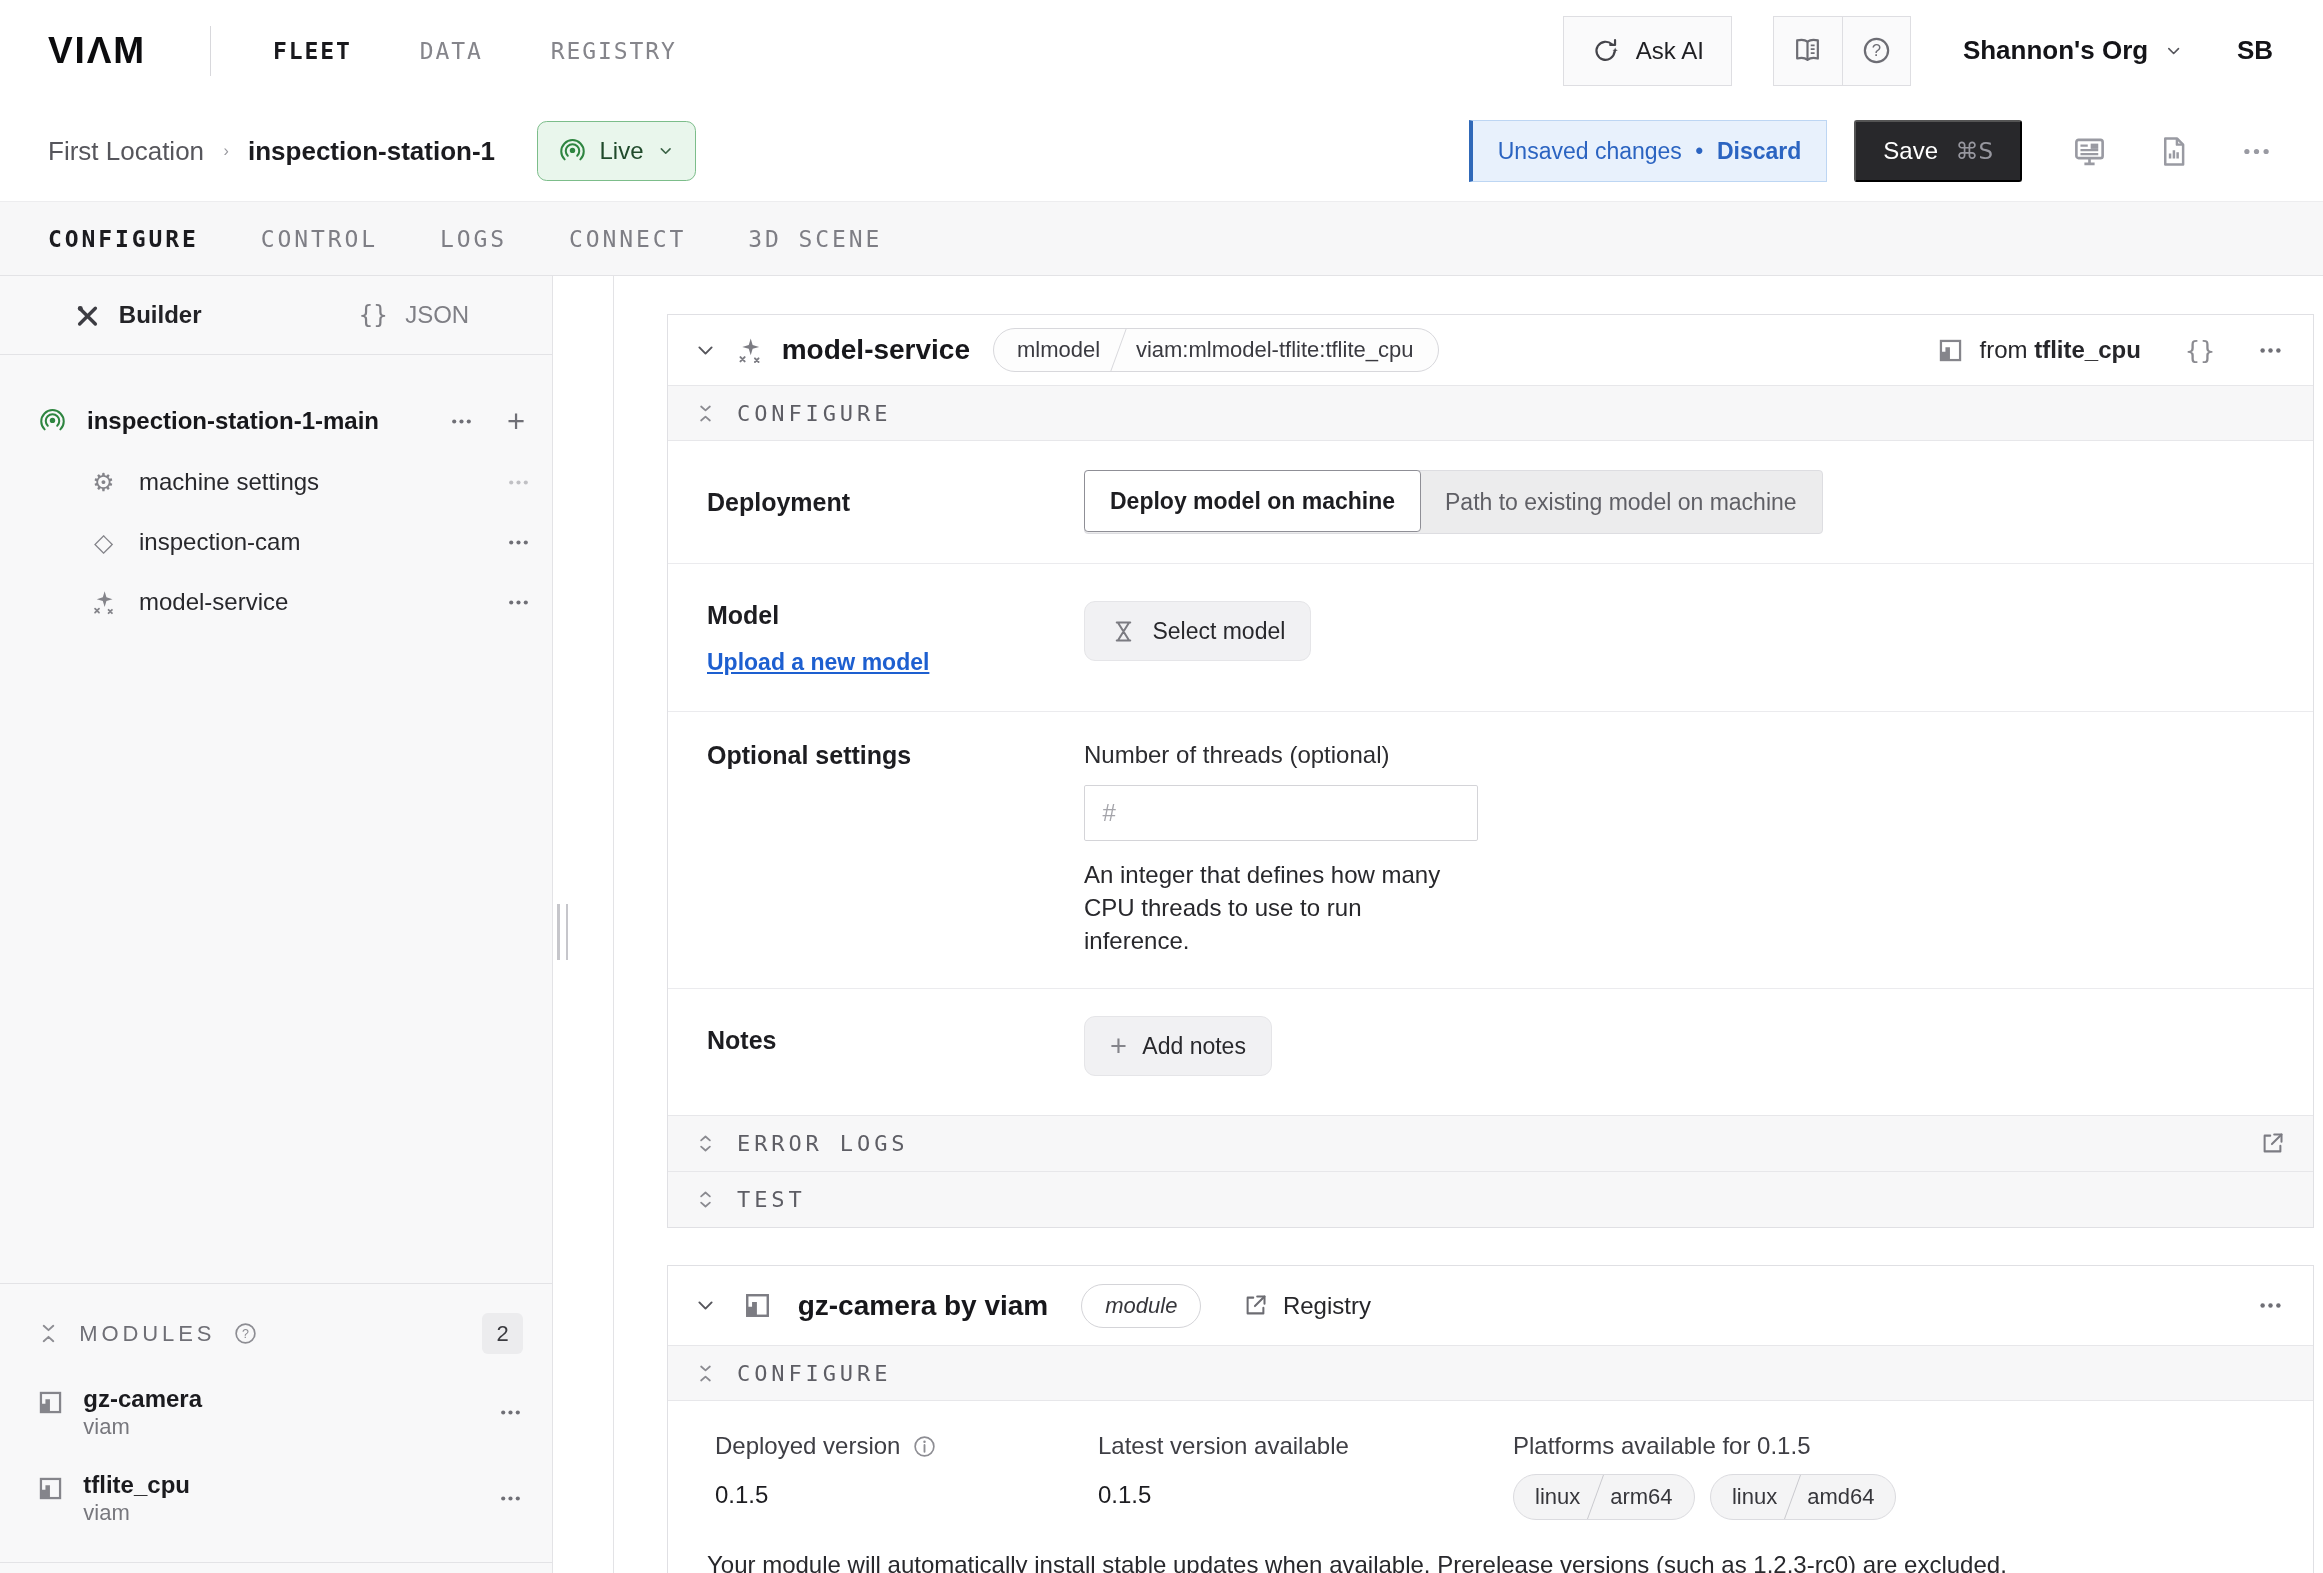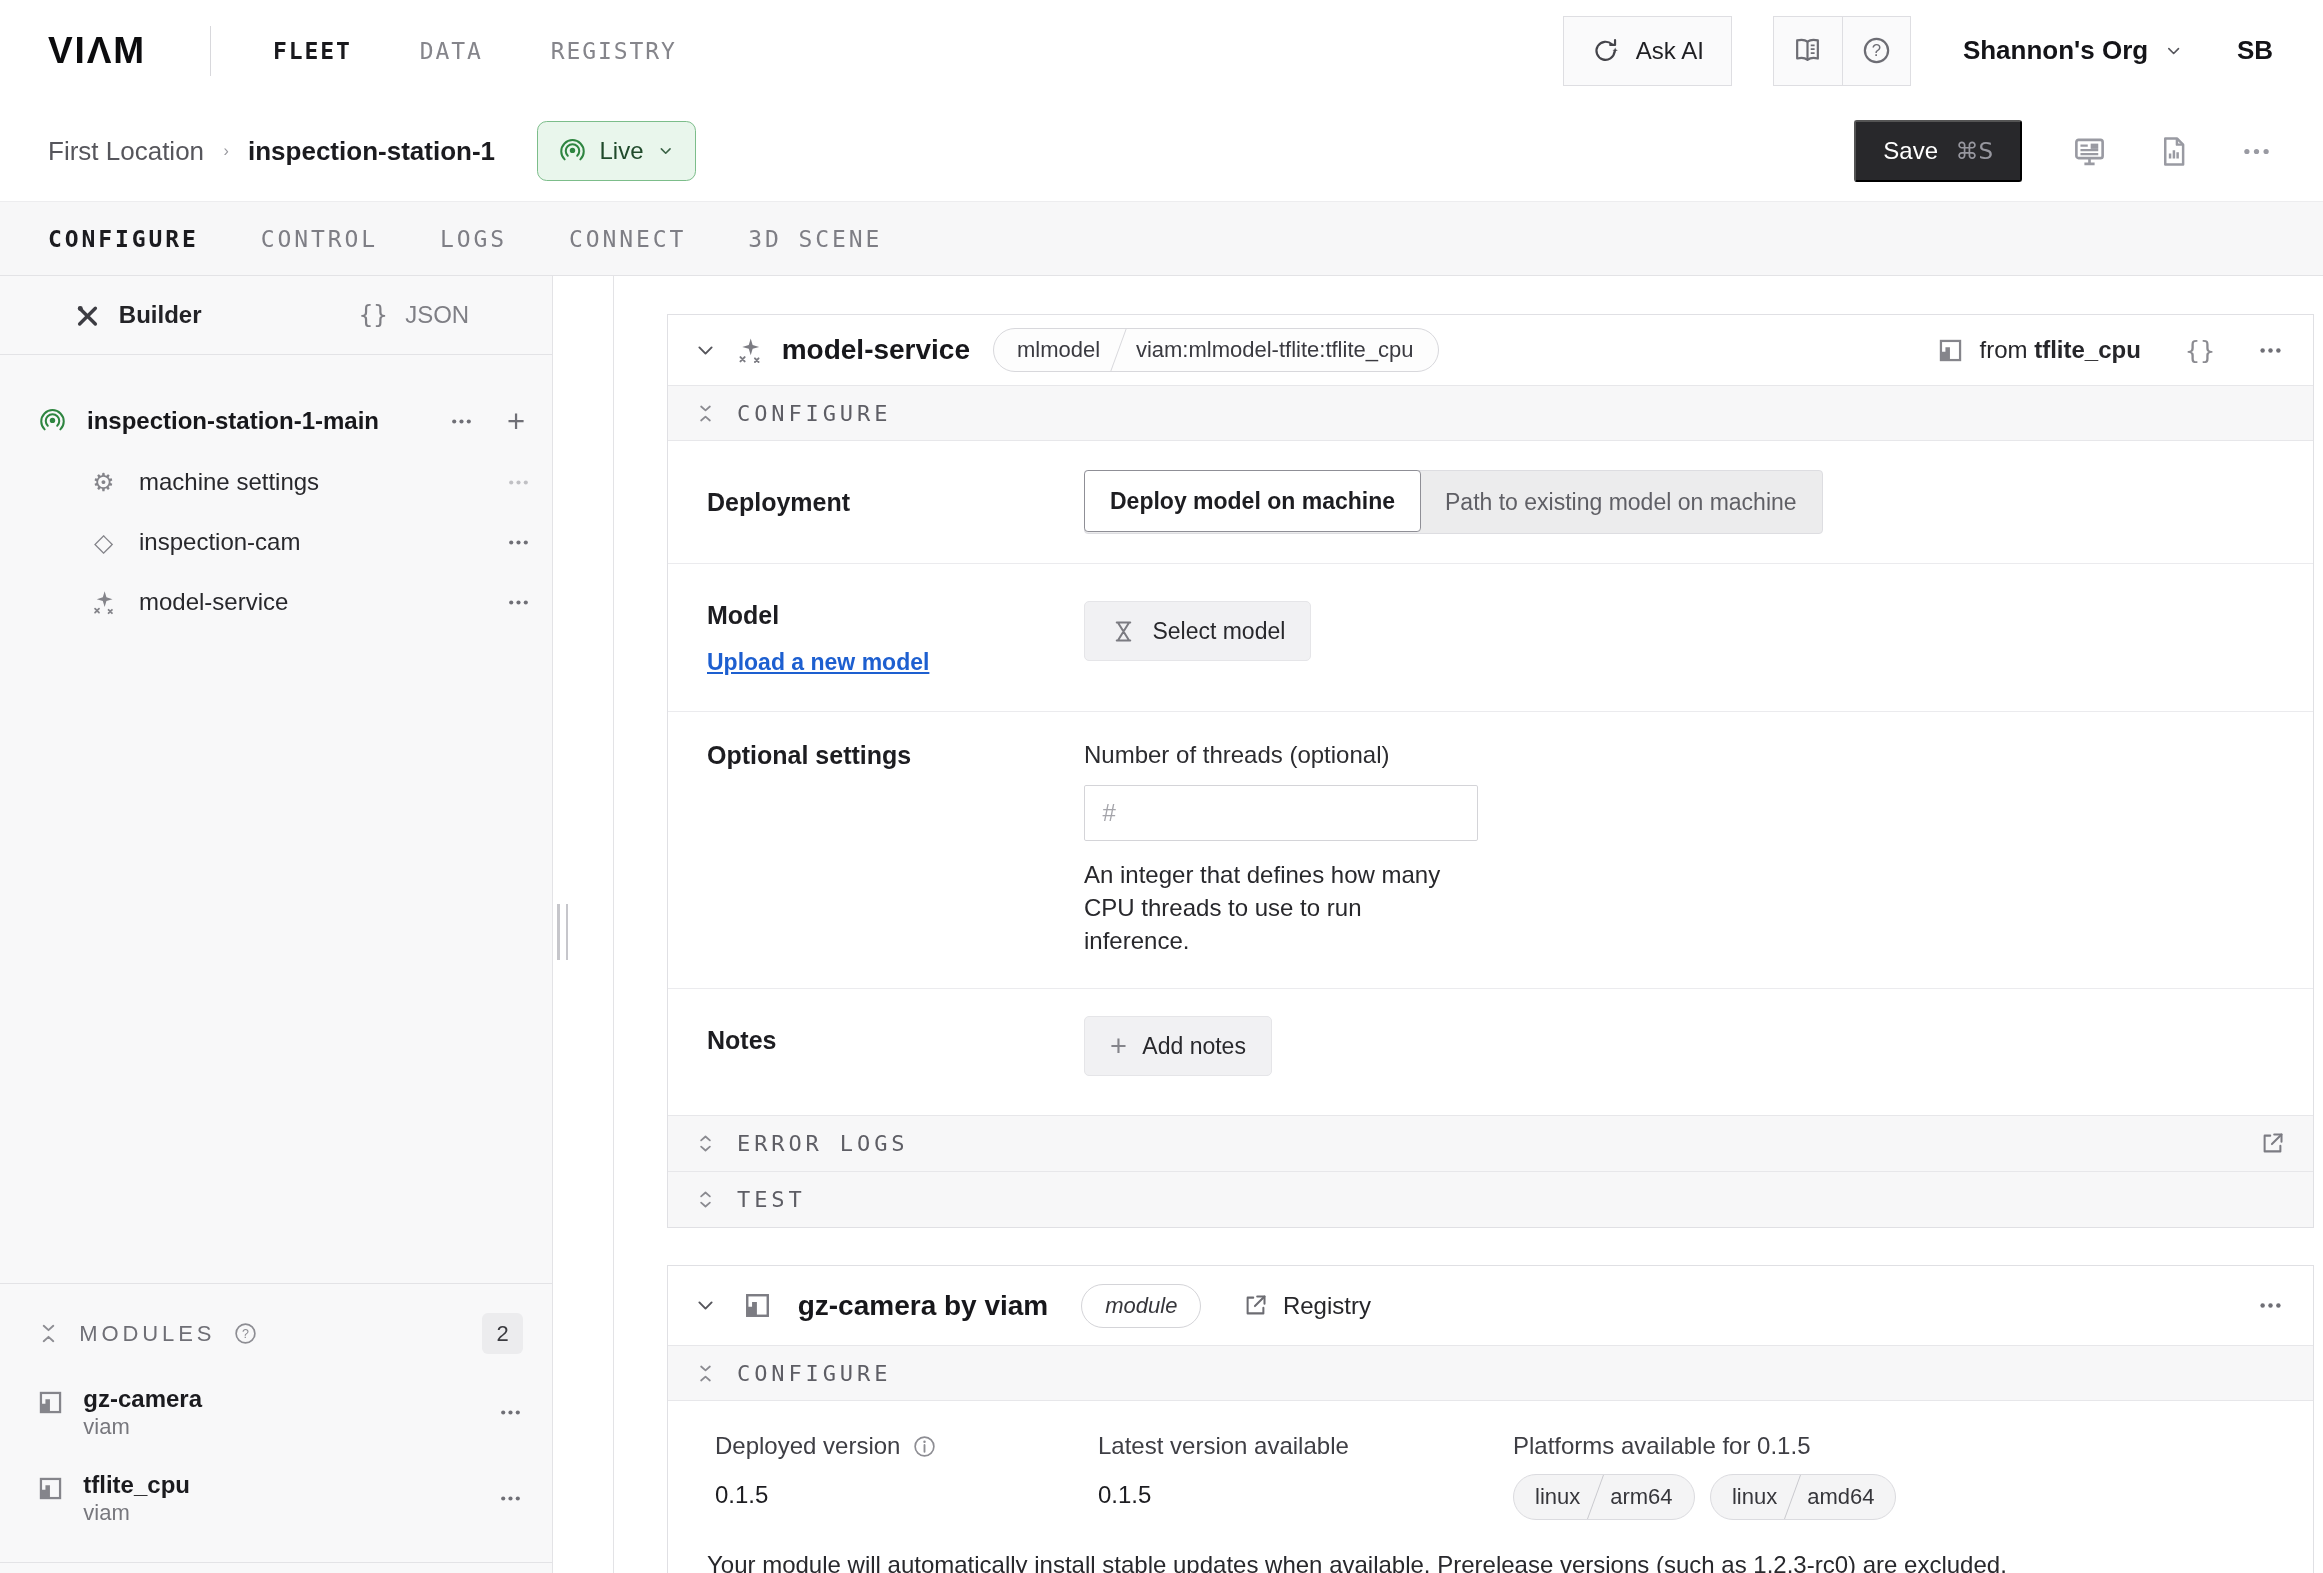--- a/index.html
+++ b/index.html
@@ -126,21 +126,21 @@
 
   .segmented { display:inline-flex; background:#ececed; border:1px solid #dddde1; border-radius:3.9px; }
   .seg-btn { height:62px; display:flex; align-items:center; padding:0 25px; font-size:23px; cursor:pointer; }
   .seg-btn.selected { background:#fff; border:1.9px solid #8f8f96; border-radius:3.9px; margin:-1px;
                       font-weight:700; color:#1d1d21; }
   .seg-btn.unselected { color:#5f5f65; }
 
   .row-model { padding-top:37px; padding-bottom:35px; }
   .upload-link { display:inline-block; margin-top:19.3px; font-size:23px; color:#1d5fd0; text-decoration:underline; cursor:pointer; }
   .ghost-btn { display:inline-flex; align-items:center; gap:15.4px; height:60px; padding:0 25px;
-               background:#f1f1f3; border:1px solid #e5e5e8; border-radius:5px; font-size:23px; color:#28282c; cursor:pointer;justify-content:flex-end; }
+               background:#f1f1f3; border:1px solid #e5e5e8; border-radius:11px; font-size:23px; color:#28282c; cursor:pointer;justify-content:flex-end; }
   .ghost-btn .icon { color:#7b7b81; }
   .plus-glyph { font-size:29px; color:#85858b; line-height:1; }
 
   .row-optional { padding-top:29px; padding-bottom:31px; }
   .field-label { font-size:24px; color:#2c2c30; }
   .num-input { margin-top:15.4px; width:394px; height:56px; border:1px solid #d4d4d8; border-radius:1.9px;
                padding:0 17.4px; font-size:24px; color:#1f1f23; background:#fff; outline:none; font-family:inherit; }
   .num-input::placeholder { color:#a4a4aa; }
   .helper { margin-top:17.4px; width:386px; font-size:24px; line-height:1.38; color:#28282c; }
 
@@ -227,20 +227,25 @@
         </svg>
     </span>
     <span class="live-label">Live</span>
     <span class="icon">
       <svg width="17.4" height="17.4" viewBox="0 0 24 24">
           <path d="M6 9.5l6 6 6-6" fill="none" stroke="#3c6347" stroke-width="2.2" stroke-linecap="round" stroke-linejoin="round"></path>
         </svg>
     </span>
   </div>
   <div class="machinebar-right">
+    <div class="unsaved-box">
+      <span>Unsaved changes</span>
+      <span class="unsaved-dot">•</span>
+      <span class="discard">Discard</span>
+    </div>
     <button class="save-btn">
       <span class="save-label">Save</span>
       <span class="save-kbd">⌘S</span>
     </button>
     <span class="mb-icon">
       <svg width="35" height="35" viewBox="0 0 24 24">
           <rect x="3" y="4" width="18" height="12.5" rx="1.5" fill="none" stroke="currentColor" stroke-width="1.8"></rect>
           <rect x="12.8" y="6.6" width="5.2" height="3.6" fill="currentColor"></rect>
           <path d="M5.8 8h5M5.8 11h12.2M5.8 13.8h12.2" stroke="currentColor" stroke-width="1.6"></path>
           <path d="M12 16.5v3M8.5 20.5h7" stroke="currentColor" stroke-width="1.8"></path>

